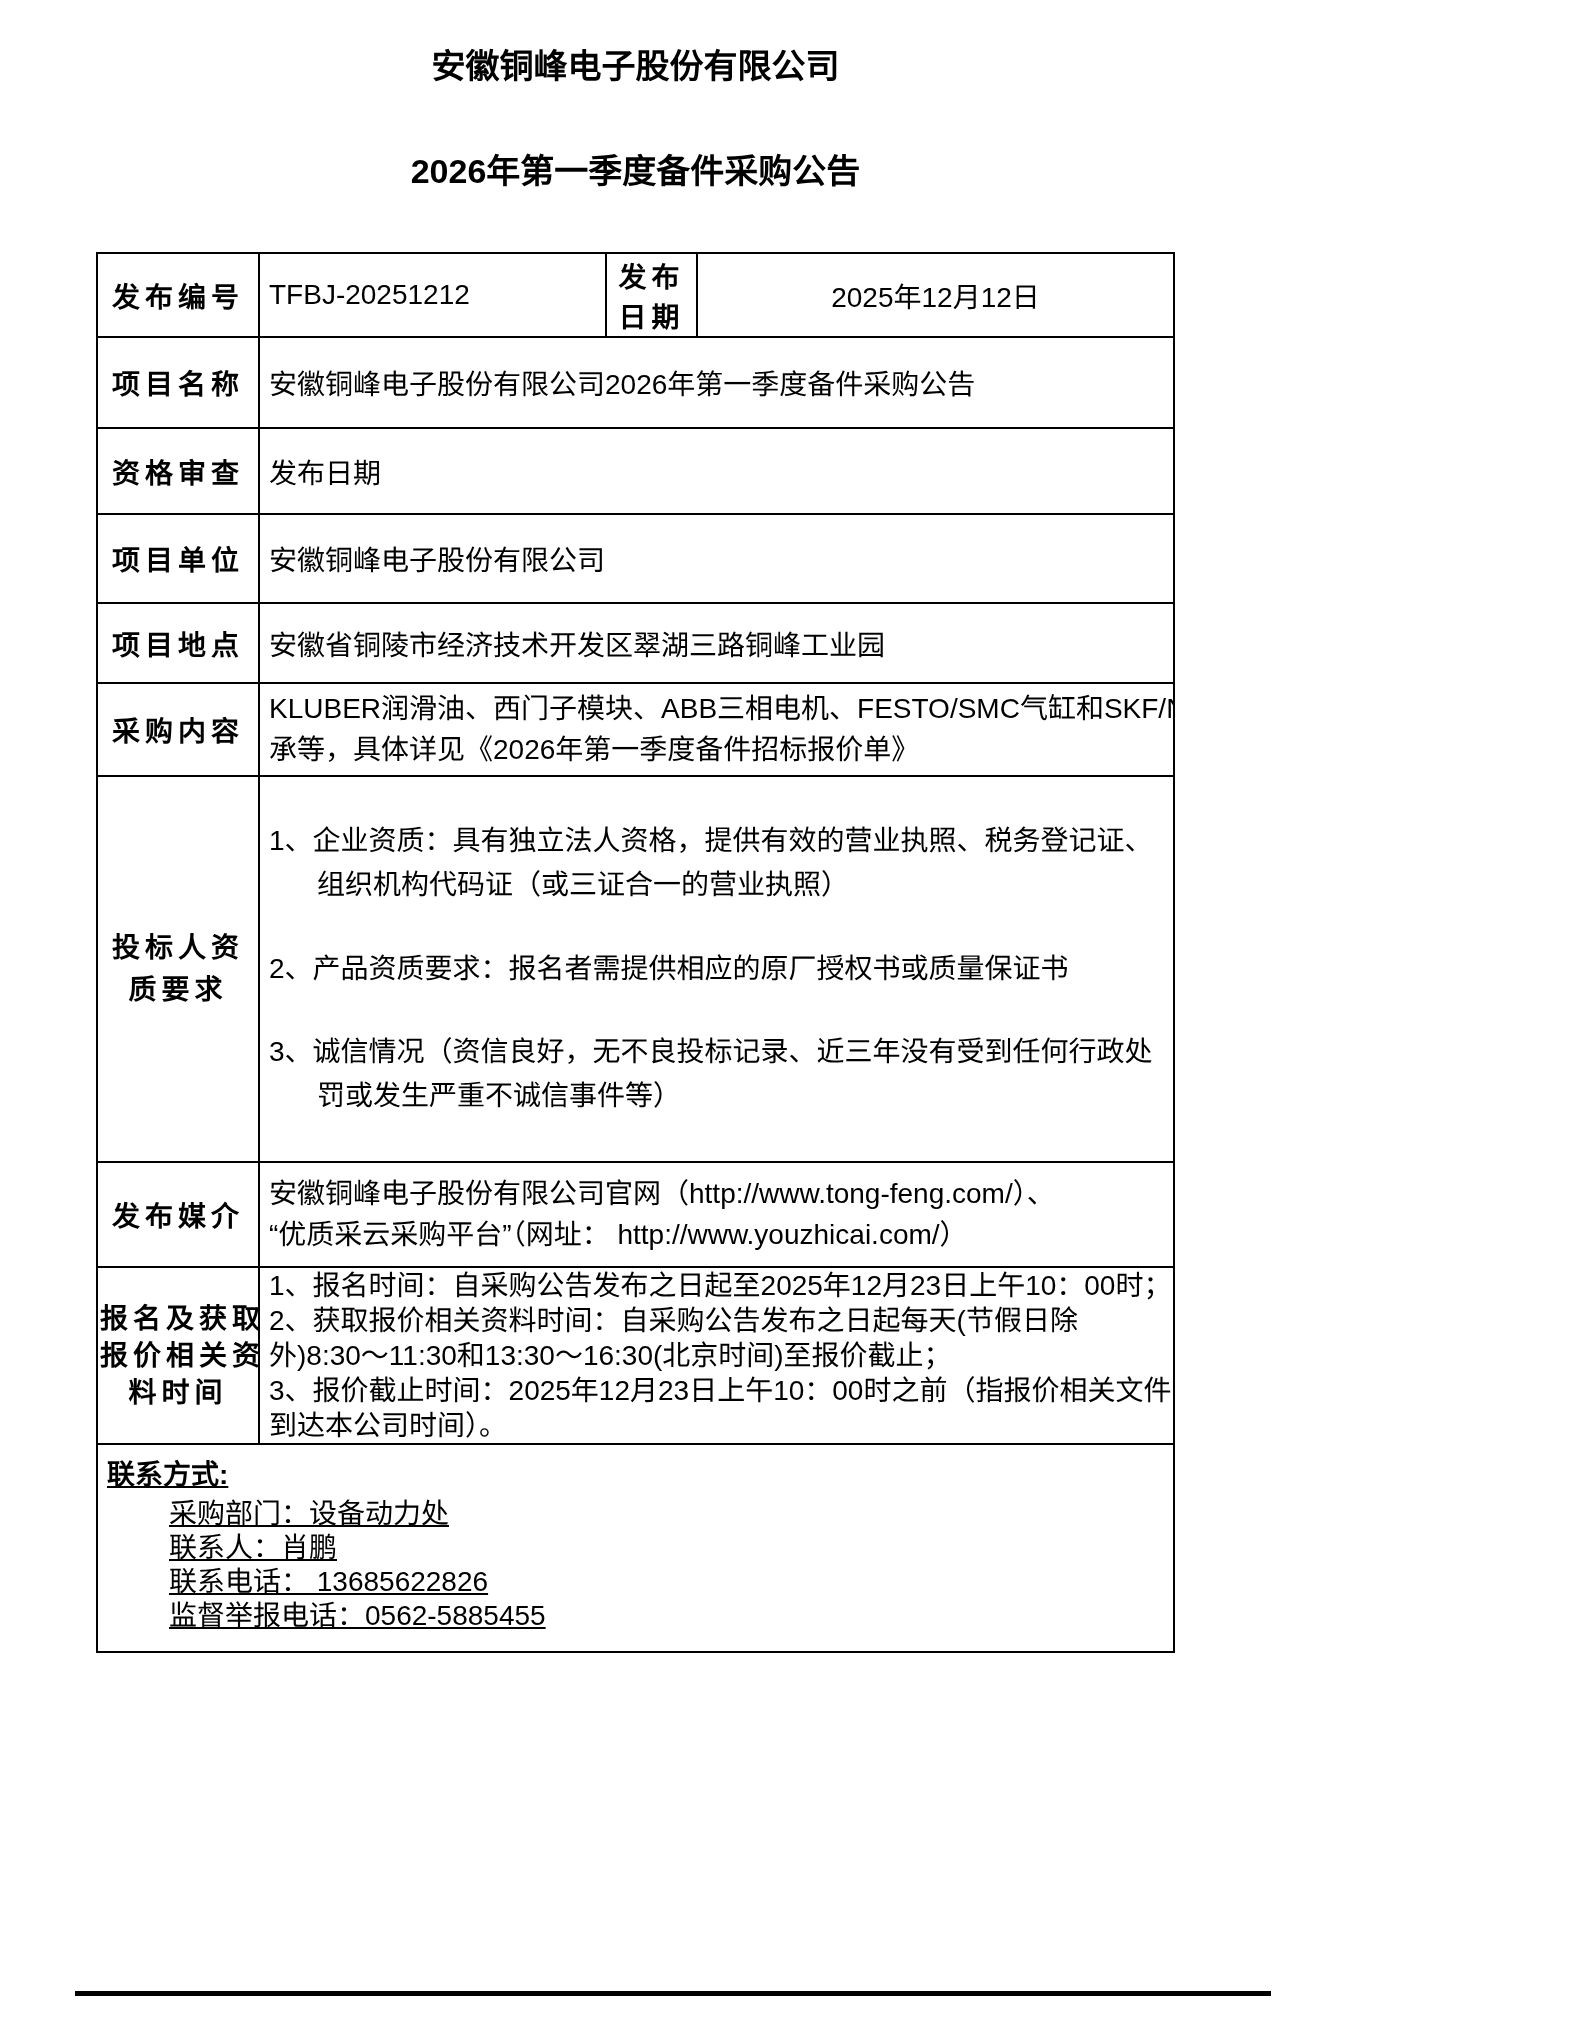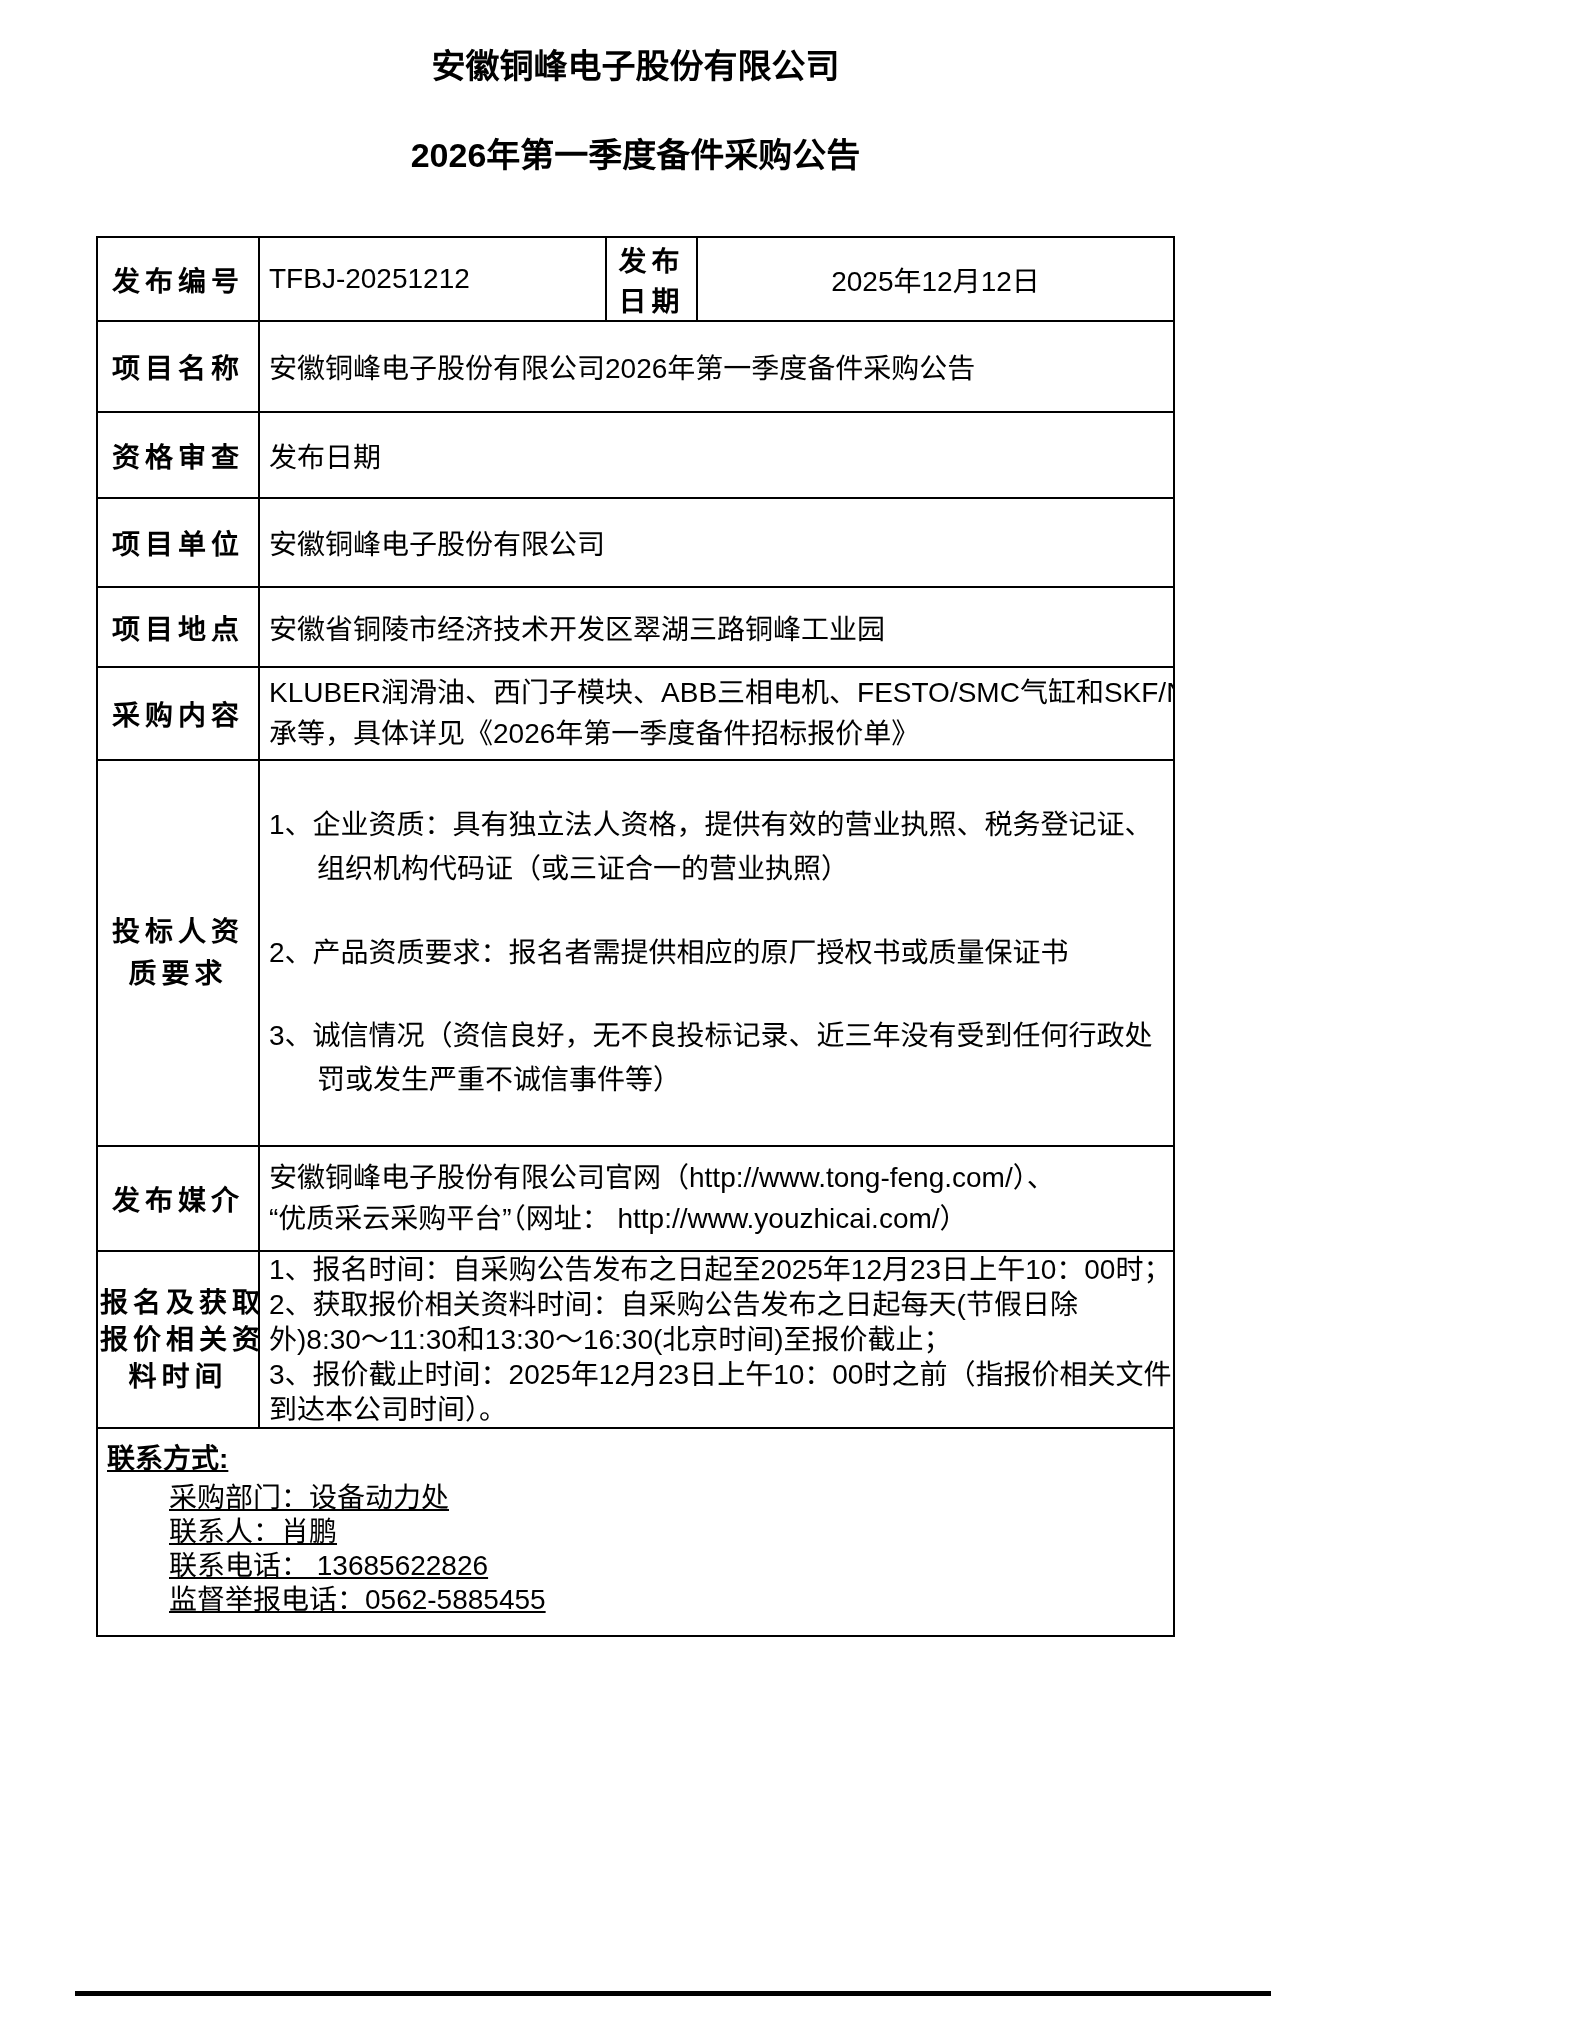--- a/index.html
+++ b/index.html
@@ -11,21 +11,21 @@
     position: relative;
   }
   .page { width: 1271px; height: 2044px; position: relative; overflow: hidden; }
 
   .doc-title {
     margin: 0; padding-top: 46px;
     text-align: center;
     font-size: 34px; font-weight: bold; line-height: 1.2;
   }
   .doc-subtitle {
-    margin: 0; padding-top: 48px;
+    margin: 16px; padding-top: 48px;
     text-align: center;
     font-size: 34px; font-weight: bold; line-height: 1.2;
   }
 
   table.doc-table {
     border-collapse: collapse;
     table-layout: fixed;
     width: 1077px;
     margin: 60px auto 0 auto;
   }

